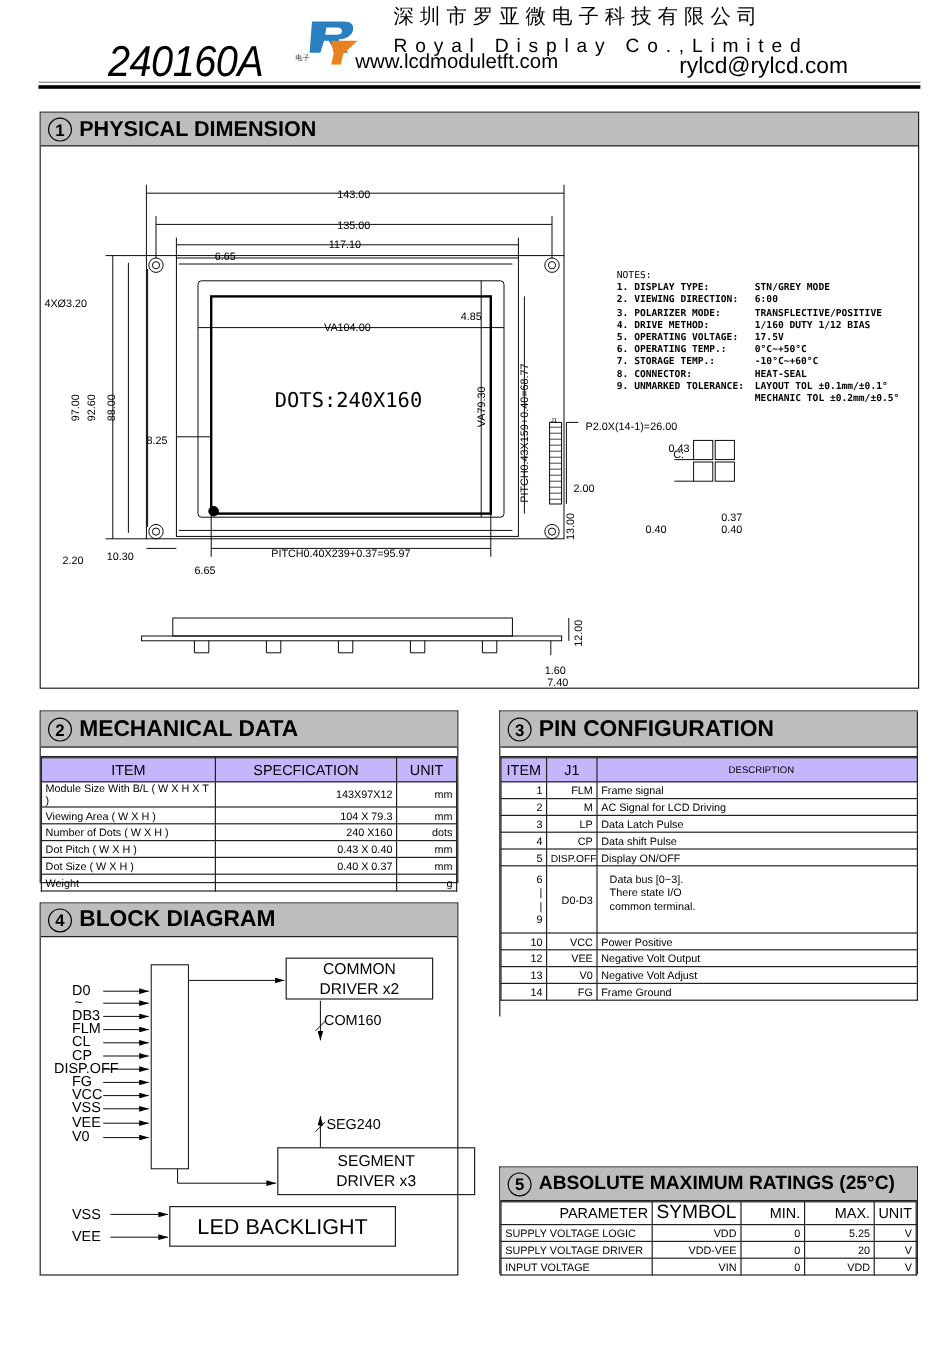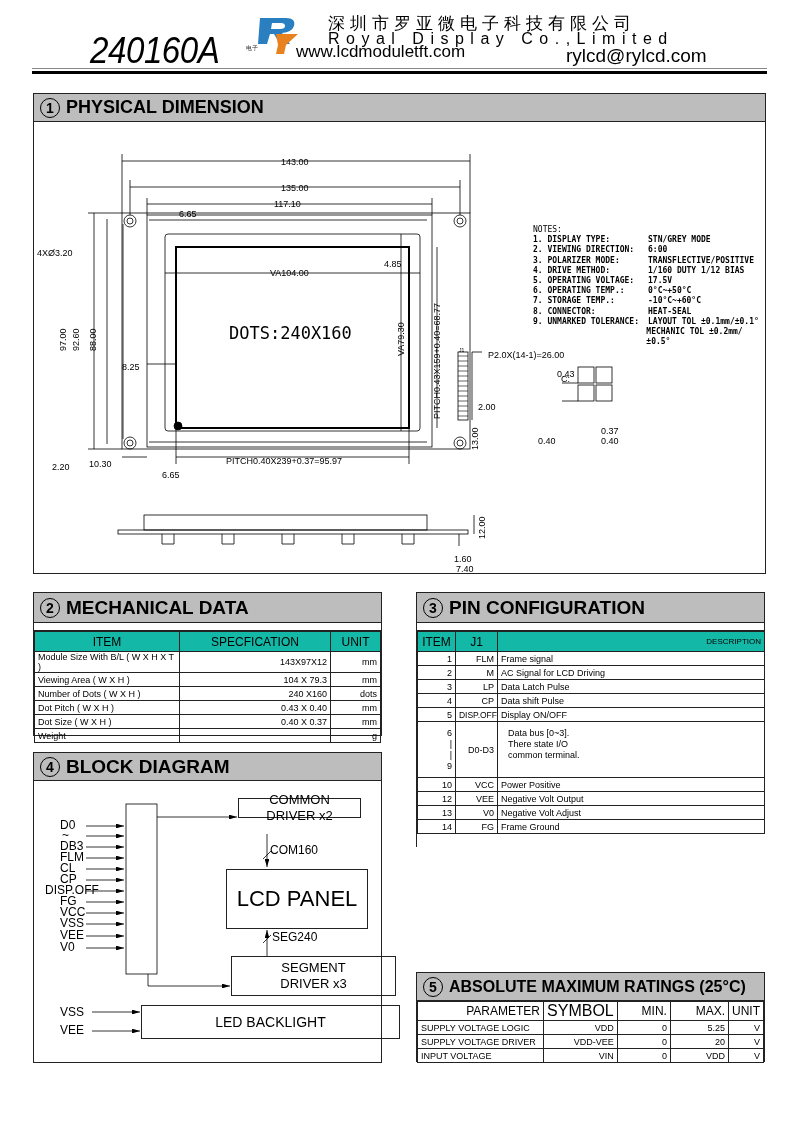--- a/index.html
+++ b/index.html
@@ -2,44 +2,44 @@
 <html><head>
 <meta charset="utf-8">
 <style>
   * { box-sizing: border-box; margin: 0; padding: 0; }
   body { width: 793px; height: 1122px; background: #fff; position: relative; font-family: "Liberation Sans", sans-serif; color: #000; overflow: hidden; }
   .abs { position: absolute; }
 
   
   .model { left: 90px; top: 30px; font-size: 36px; font-style: italic; letter-spacing: -0.5px; transform: scaleX(0.92); transform-origin: left; }
   .logo { left: 246px; top: 14px; width: 52px; height: 40px; }
-  .company-cn { left: 328px; top: 12px; font-size: 17px; letter-spacing: 5px; font-family: Liberation Mono, monospace; }
+  .company-cn { left: 328px; top: 2px; font-size: 17px; letter-spacing: 5px; font-family: Liberation Mono, monospace; }
   .company-en { left: 328px; top: 30px; font-size: 16px; letter-spacing: 6.5px; }
   .web { left: 296px; top: 42px; font-size: 17px; }
   .email { left: 566px; top: 45px; font-size: 19px; }
   .hr-thin { left: 32px; top: 68px; width: 735px; height: 1px; background: #888; }
   .hr-thick { left: 32px; top: 71px; width: 735px; height: 3px; background: #000; }
 
   
   .section { border: 1.5px solid #222; background: #fff; }
   .section-head { background: #bdbdbd; border-bottom: 1.5px solid #222; font-weight: bold; font-size: 19px; padding-left: 6px; display: flex; align-items: center; }
   .section-head .num { display: inline-flex; align-items: center; justify-content: center; width: 20px; height: 20px; border: 1.5px solid #000; border-radius: 50%; font-size: 14px; margin-right: 6px; }
 
   
   #sec1 { left: 33px; top: 93px; width: 733px; height: 481px; }
   #sec1 .section-head { height: 28px; font-size: 18px; transform-origin: left; }
   .drawing { left: 0; top: 0; width: 733px; height: 481px; }
-  .notes { left: 480px; top: 131px; font-family: "DejaVu Sans Mono", monospace; font-size: 8px; line-height: 10.2px; margin-left: 19px; }
+  .notes { left: 480px; top: 131px; font-family: "DejaVu Sans Mono", monospace; font-size: 8px; line-height: 10.2px; }
   .notes .row { display: flex; font-weight: bold; }
   .notes .k { width: 115px; }
 
   
   table { border-collapse: collapse; width: 100%; }
   td, th { border: 1px solid #222; font-size: 9px; height: 14px; padding: 0 3px; font-weight: normal; }
-  .thgray th { background: #14b8a6; font-size: 12px; height: 20px; }
+  .thgray th { background: #c4b5fd; font-size: 12px; height: 20px; }
   .center { text-align: right; }
 
   #sec2 { left: 33px; top: 592px; width: 349px; height: 144px; }
   #sec2 .section-head { height: 30px; }
   #sec3 { left: 416px; top: 592px; width: 349px; height: 255px; }
   #sec3 .section-head { height: 30px; }
   #sec4 { left: 33px; top: 752px; width: 349px; height: 311px; }
   #sec4 .section-head { height: 28px; }
   #sec5 { left: 416px; top: 972px; width: 349px; height: 90px; }
   #sec5 .section-head { height: 28px; font-size: 16px; }
@@ -291,21 +291,21 @@
   <div class="section-head" style="border-right:1.5px solid #222;">
     <span class="num">3</span>
     <span>PIN CONFIGURATION</span>
   </div>
   <div class="spacer" style="border-right:1.5px solid #222;"></div>
   <table>
     <tbody>
         <tr class="thgray">
       <th style="width:38px">ITEM</th>
       <th style="width:42px">J1</th>
-      <th style="text-align:right;font-size:8px;padding-left:10px">DESCRIPTION</th>
+      <th style="text-align:center;font-size:8px;padding-left:10px">DESCRIPTION</th>
     </tr>
     <tr>
           <td class="center">1</td>
           <td class="center">FLM</td>
           <td>Frame signal</td>
         </tr>
     <tr>
           <td class="center">2</td>
           <td class="center">M</td>
           <td>AC Signal for LCD Driving</td>
@@ -400,31 +400,30 @@
   <div class="bd-label" style="left:26px;top:98px">FLM</div>
   <div class="bd-label" style="left:26px;top:109px">CL</div>
   <div class="bd-label" style="left:26px;top:120px">CP</div>
   <div class="bd-label" style="left:11px;top:131px">DISP.OFF</div>
   <div class="bd-label" style="left:26px;top:142px">FG</div>
   <div class="bd-label" style="left:26px;top:153px">VCC</div>
   <div class="bd-label" style="left:26px;top:164px">VSS</div>
   <div class="bd-label" style="left:26px;top:176px">VEE</div>
   <div class="bd-label" style="left:26px;top:188px">V0</div>
 
-  <div class="box" style="left:204px;top:45px;width:123px;height:20px;white-space:pre">COMMON
+  <div class="box" style="left:204px;top:45px;width:123px;height:35px;white-space:pre">COMMON
 DRIVER x2</div>
   <div class="bd-label" style="left:236px;top:91px">COM160</div>
-  <div class="box" style="left:192px;top:116px;width:142px;height:60px;font-size:22px">LCD PANEL</div>
   <div class="bd-label" style="left:238px;top:178px">SEG240</div>
   <div class="box" style="left:197px;top:203px;width:165px;height:40px;white-space:pre">SEGMENT
 DRIVER x3</div>
 
   <div class="bd-label" style="left:26px;top:253px">VSS</div>
   <div class="bd-label" style="left:26px;top:271px">VEE</div>
-  <div class="box" style="left:107px;top:252px;width:259px;height:34px;font-size:14px">LED BACKLIGHT</div>
+  <div class="box" style="left:107px;top:252px;width:189px;height:34px;font-size:18px">LED BACKLIGHT</div>
 </div>
 
 <div class="abs section" id="sec5" style="border-bottom:none;">
   <div class="section-head">
     <span class="num">5</span>
     <span>ABSOLUTE MAXIMUM RATINGS (25°C)</span>
   </div>
   <table>
     <tbody>
         <tr>

